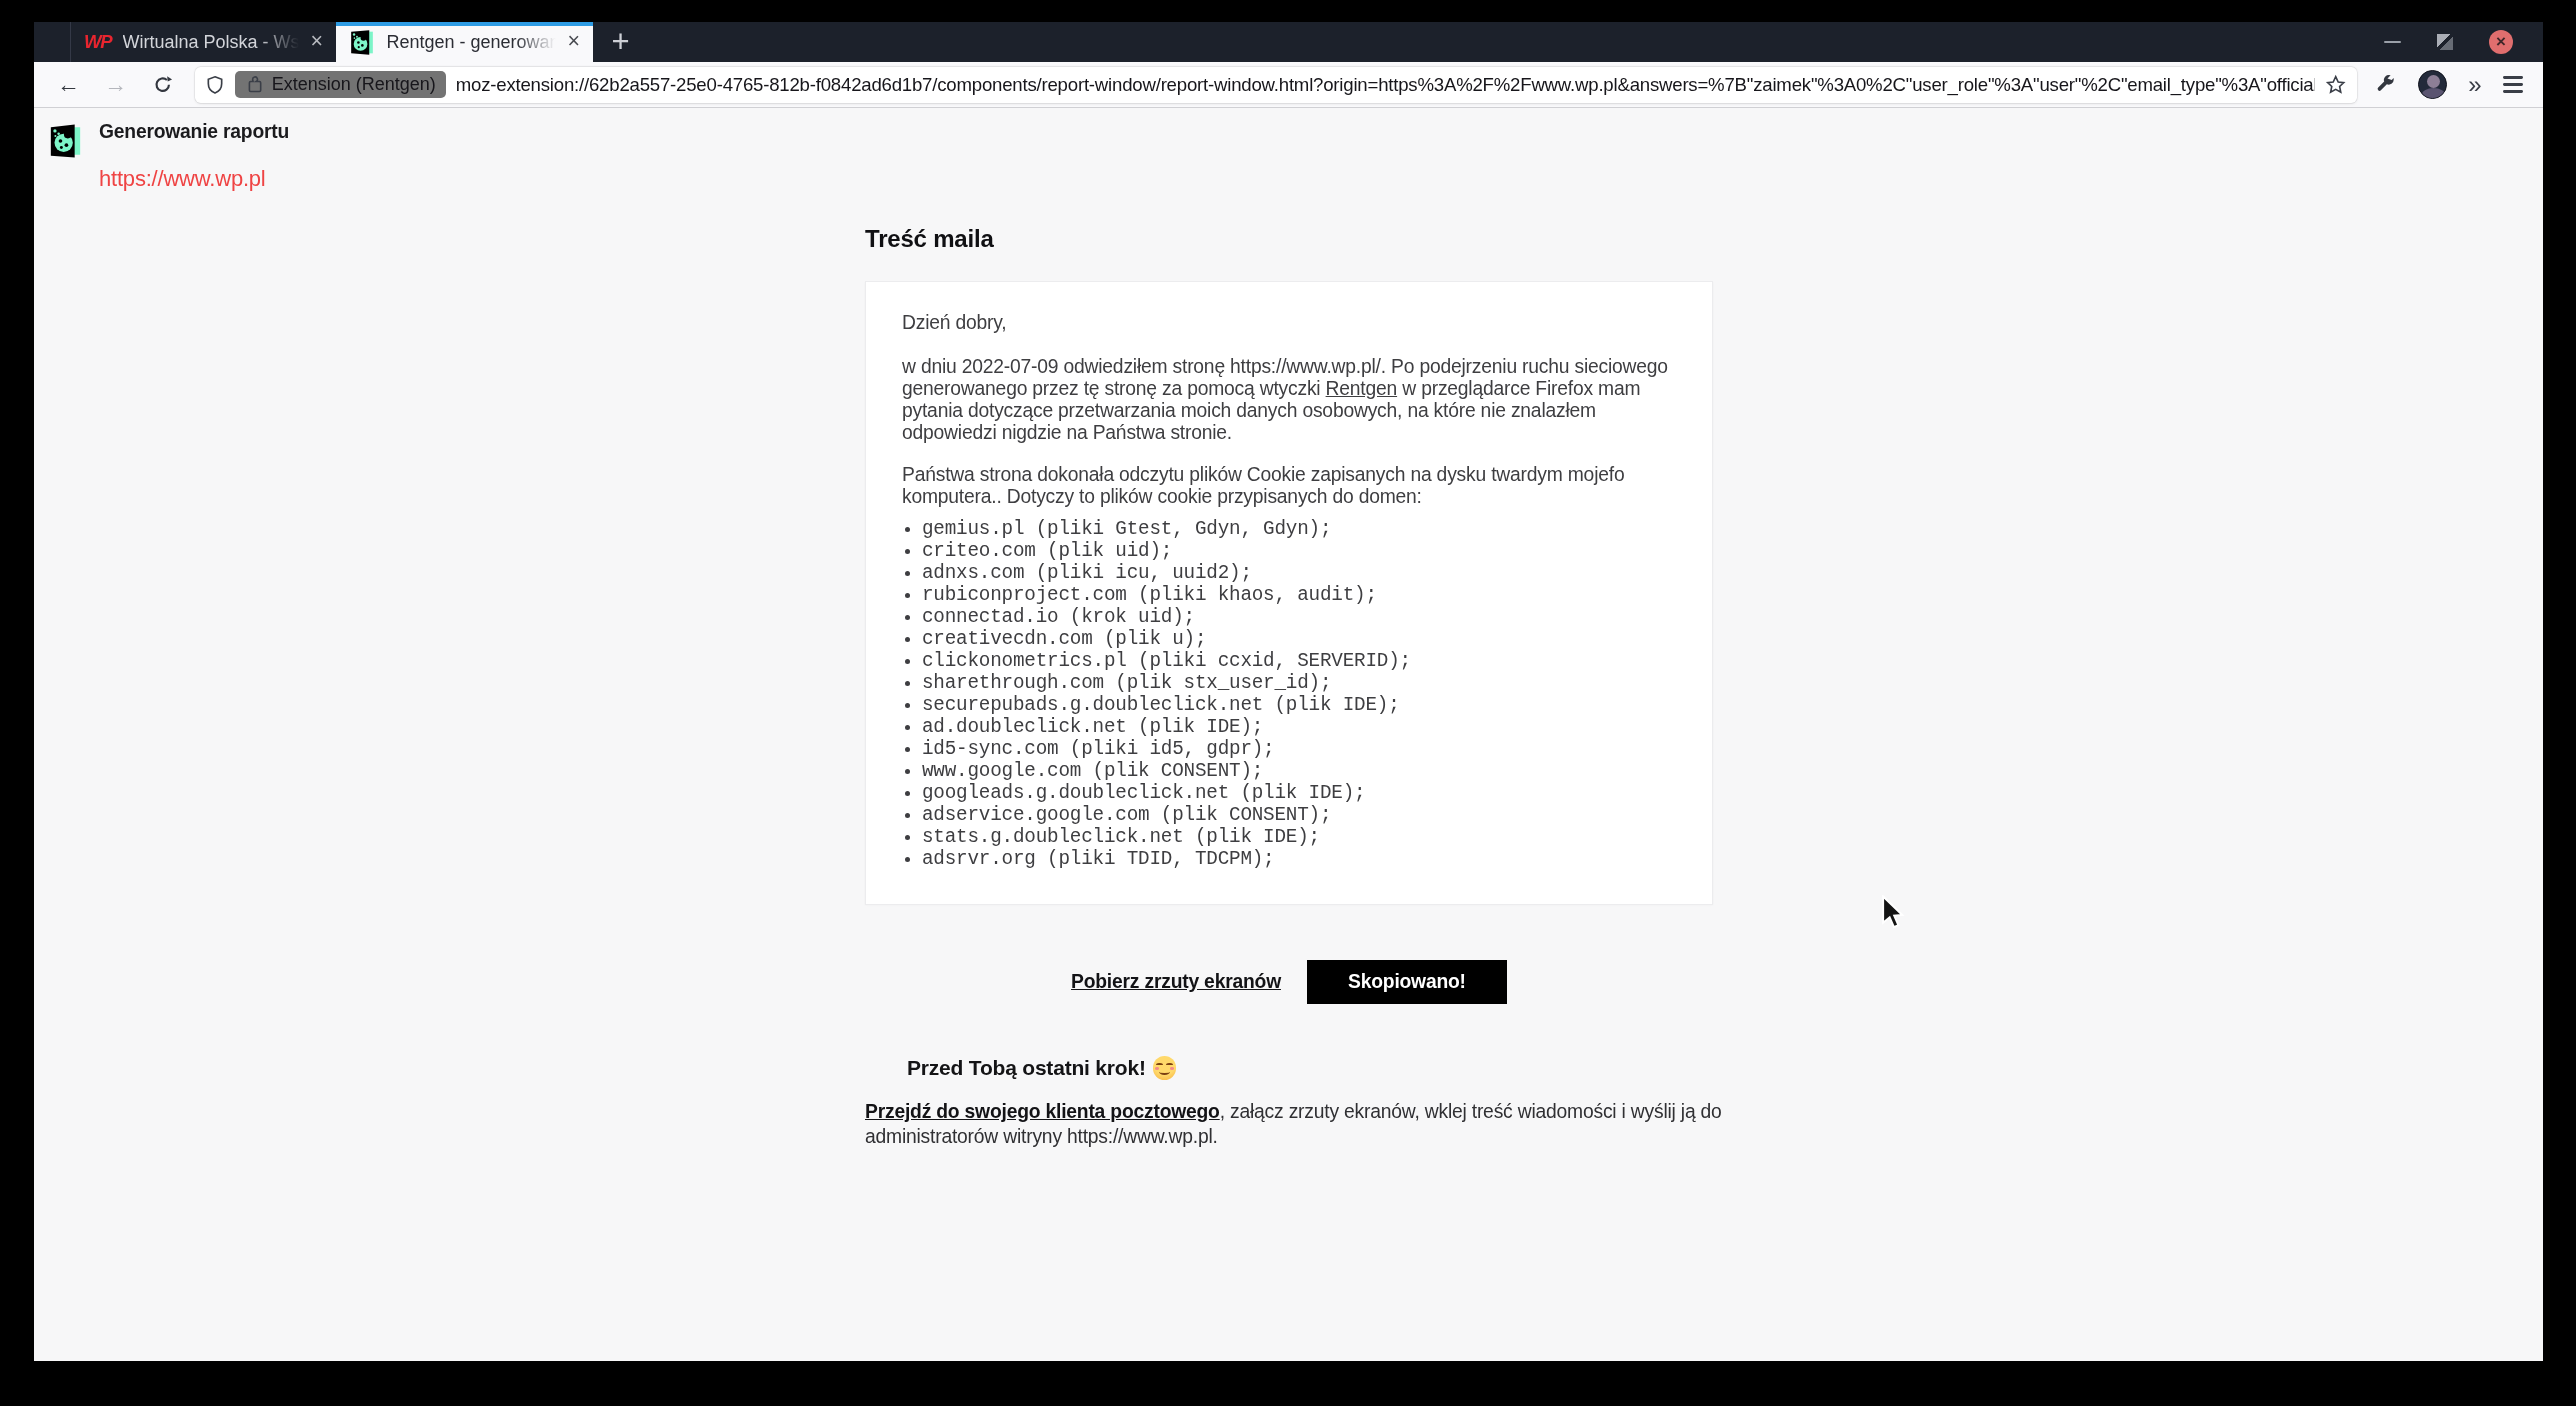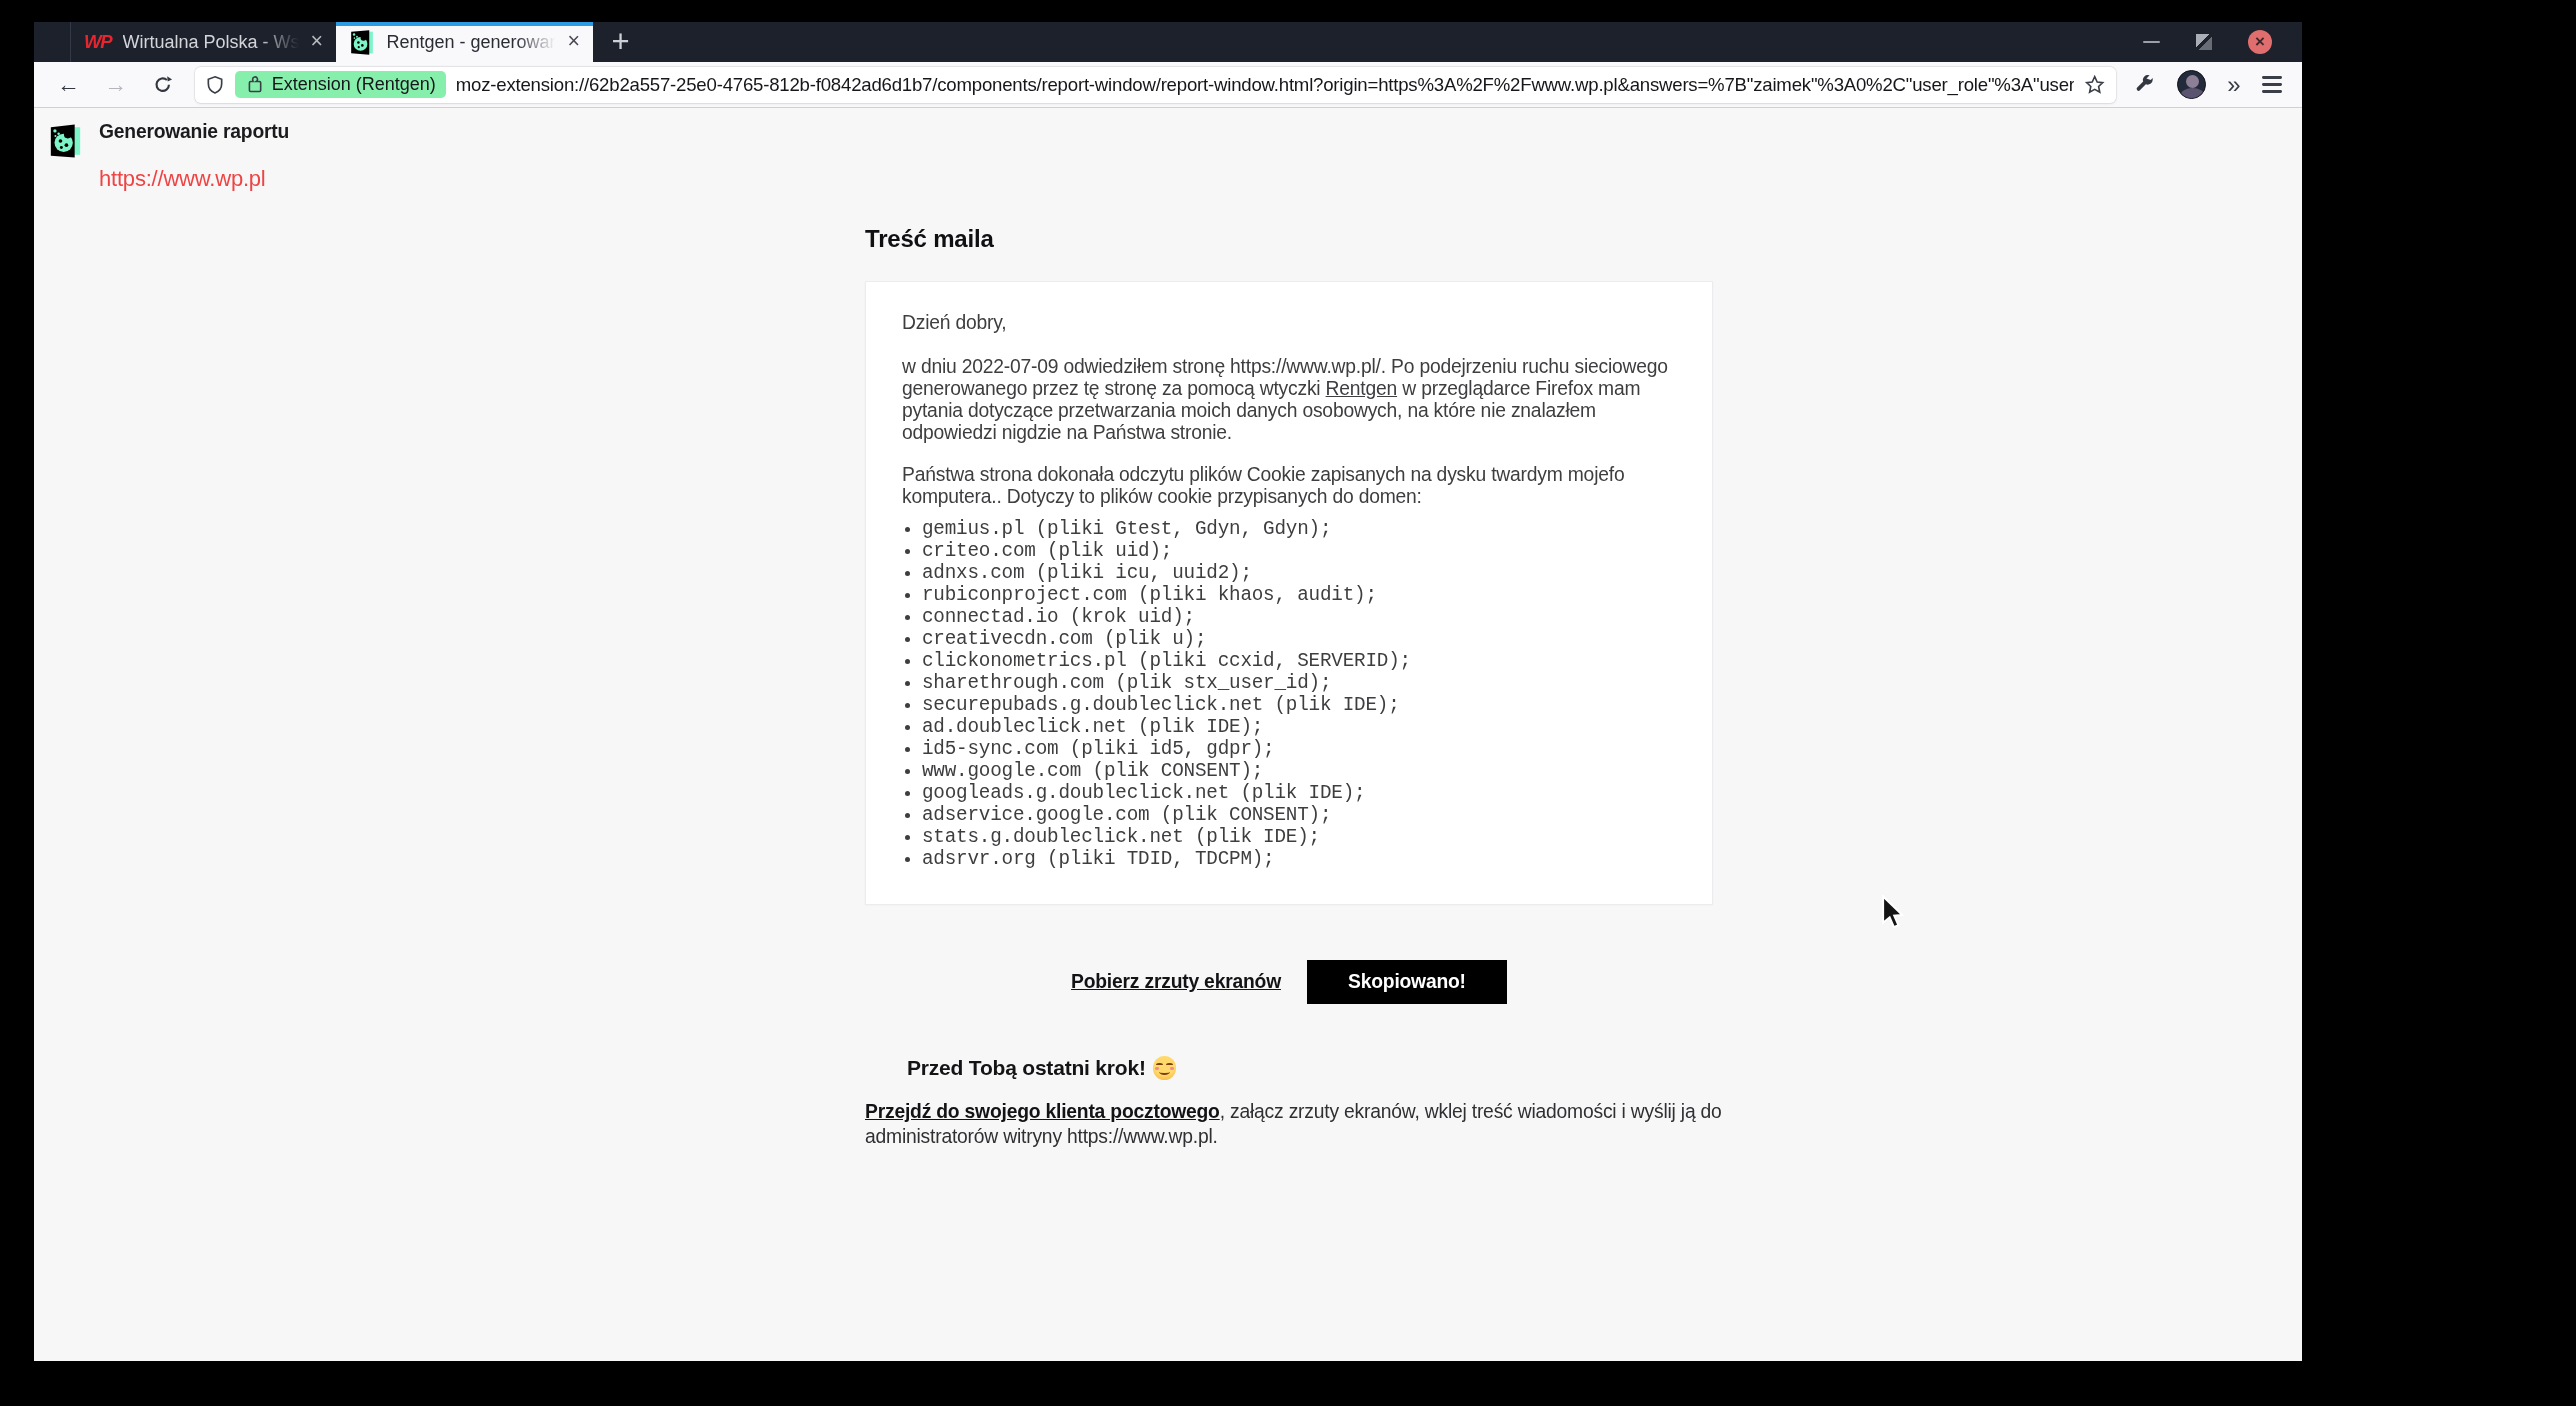--- a/index.html
+++ b/index.html
@@ -1,18 +1,18 @@
 <!DOCTYPE html>
 <html style="font-size:11.4px"><head>
 <meta charset="utf-8">
 <style>
   * { margin:0; padding:0; box-sizing:border-box; }
   html,body { width:2576px; height:1407px; background:#000; font-family:"Liberation Sans", sans-serif; overflow:hidden; }
 
-  .window { position:absolute; left:34px; top:22px; width:2268px; height:1339px; background:#f7f7f8; overflow:hidden; }
+  .window { position:absolute; left:34px; top:22px; width:2509px; height:1339px; background:#f7f7f8; overflow:hidden; }
 
   
   .tabbar { height:40px; background:#1c212b; display:flex; align-items:stretch; position:relative; }
   .tab { display:flex; align-items:center; gap:11.4px; padding:0 13px; width:266px; font-size:18px; }
   .tab.inactive { color:#d3d5da; margin-left:36px; border-left:0.7px solid #343947; }
   .tab.active { width:257px; background:#f9f9fb; color:#2b2d34; position:relative; }
   .tab.active::before { content:""; position:absolute; top:0; left:0; right:0; height:3.6px; background:#2e9ce4; }
   .tab-title { flex:1; white-space:nowrap; overflow:hidden; position:relative; }
   .tab-fade { position:absolute; right:0; top:0; bottom:0; width:40px; }
   .tab.inactive .tab-fade { background:linear-gradient(to right, rgba(28,33,43,0), #1c212b); }
@@ -23,21 +23,21 @@
   .win-controls { margin-left:auto; display:flex; align-items:center; gap:36px; padding-right:30px; }
   .btn-min { width:17px; height:2.9px; background:#9aa0a9; border-radius:1.4px; }
   .btn-max { width:15.7px; height:15.7px; background:linear-gradient(135deg,#a9adb5 42%,#1c212b 42%,#1c212b 58%,#676c75 58%); }
   .btn-close { width:24px; height:24px; border-radius:50%; background:#e06e6e; color:#3f2629; font-size:17px; font-weight:bold; display:flex; align-items:center; justify-content:center; }
 
   
   .toolbar { height:46px; background:#f9f9fb; border-bottom:0.7px solid #d0d0d4; display:flex; align-items:center; padding:0 14.3px; gap:7.1px; }
   .nav-ic { width:40px; display:flex; justify-content:center; font-size:23px; color:#33373f; }
   .nav-ic.disabled { color:#b4b6bc; }
   .urlbar { flex:1; height:36px; margin:0 5.7px; background:#fff; border-radius:5.7px; box-shadow:0 0 0 0.7px rgba(0,0,0,.07), 0 0.7px 2.9px rgba(0,0,0,.09); display:flex; align-items:center; padding:0 10px; gap:10px; min-width:0; }
-  .identity-chip { background:#86efac; border-radius:5px; height:27px; padding:0 10px; display:flex; align-items:center; gap:7.1px; font-size:18px; color:#17161b; white-space:nowrap; }
+  .identity-chip { background:#737373; border-radius:5px; height:27px; padding:0 10px; display:flex; align-items:center; gap:7.1px; font-size:18px; color:#17161b; white-space:nowrap; }
   .url-text { flex:1; font-size:18.6px; color:#17161b; white-space:nowrap; overflow:hidden; letter-spacing:-0.2px; }
   .right-icons { display:flex; align-items:center; gap:21.4px; padding:0 5.7px; }
   .avatar { width:29px; height:29px; border-radius:50%; background:#232a3a; position:relative; overflow:hidden; border:1.4px solid #10131c; }
   .avatar::before { content:""; position:absolute; left:7.9px; top:4.3px; width:13px; height:13px; border-radius:50%; background:#8d7f96; }
   .avatar::after { content:""; position:absolute; left:2.9px; top:17px; width:23px; height:13px; border-radius:50% 50% 0 0; background:#5a5470; }
   .chev { font-size:24px; color:#3a3e47; }
   .hamburger { display:flex; flex-direction:column; gap:4.3px; }
   .hamburger div { width:20px; height:2.5px; background:#3a3e47; border-radius:1.4px; }
 
   

